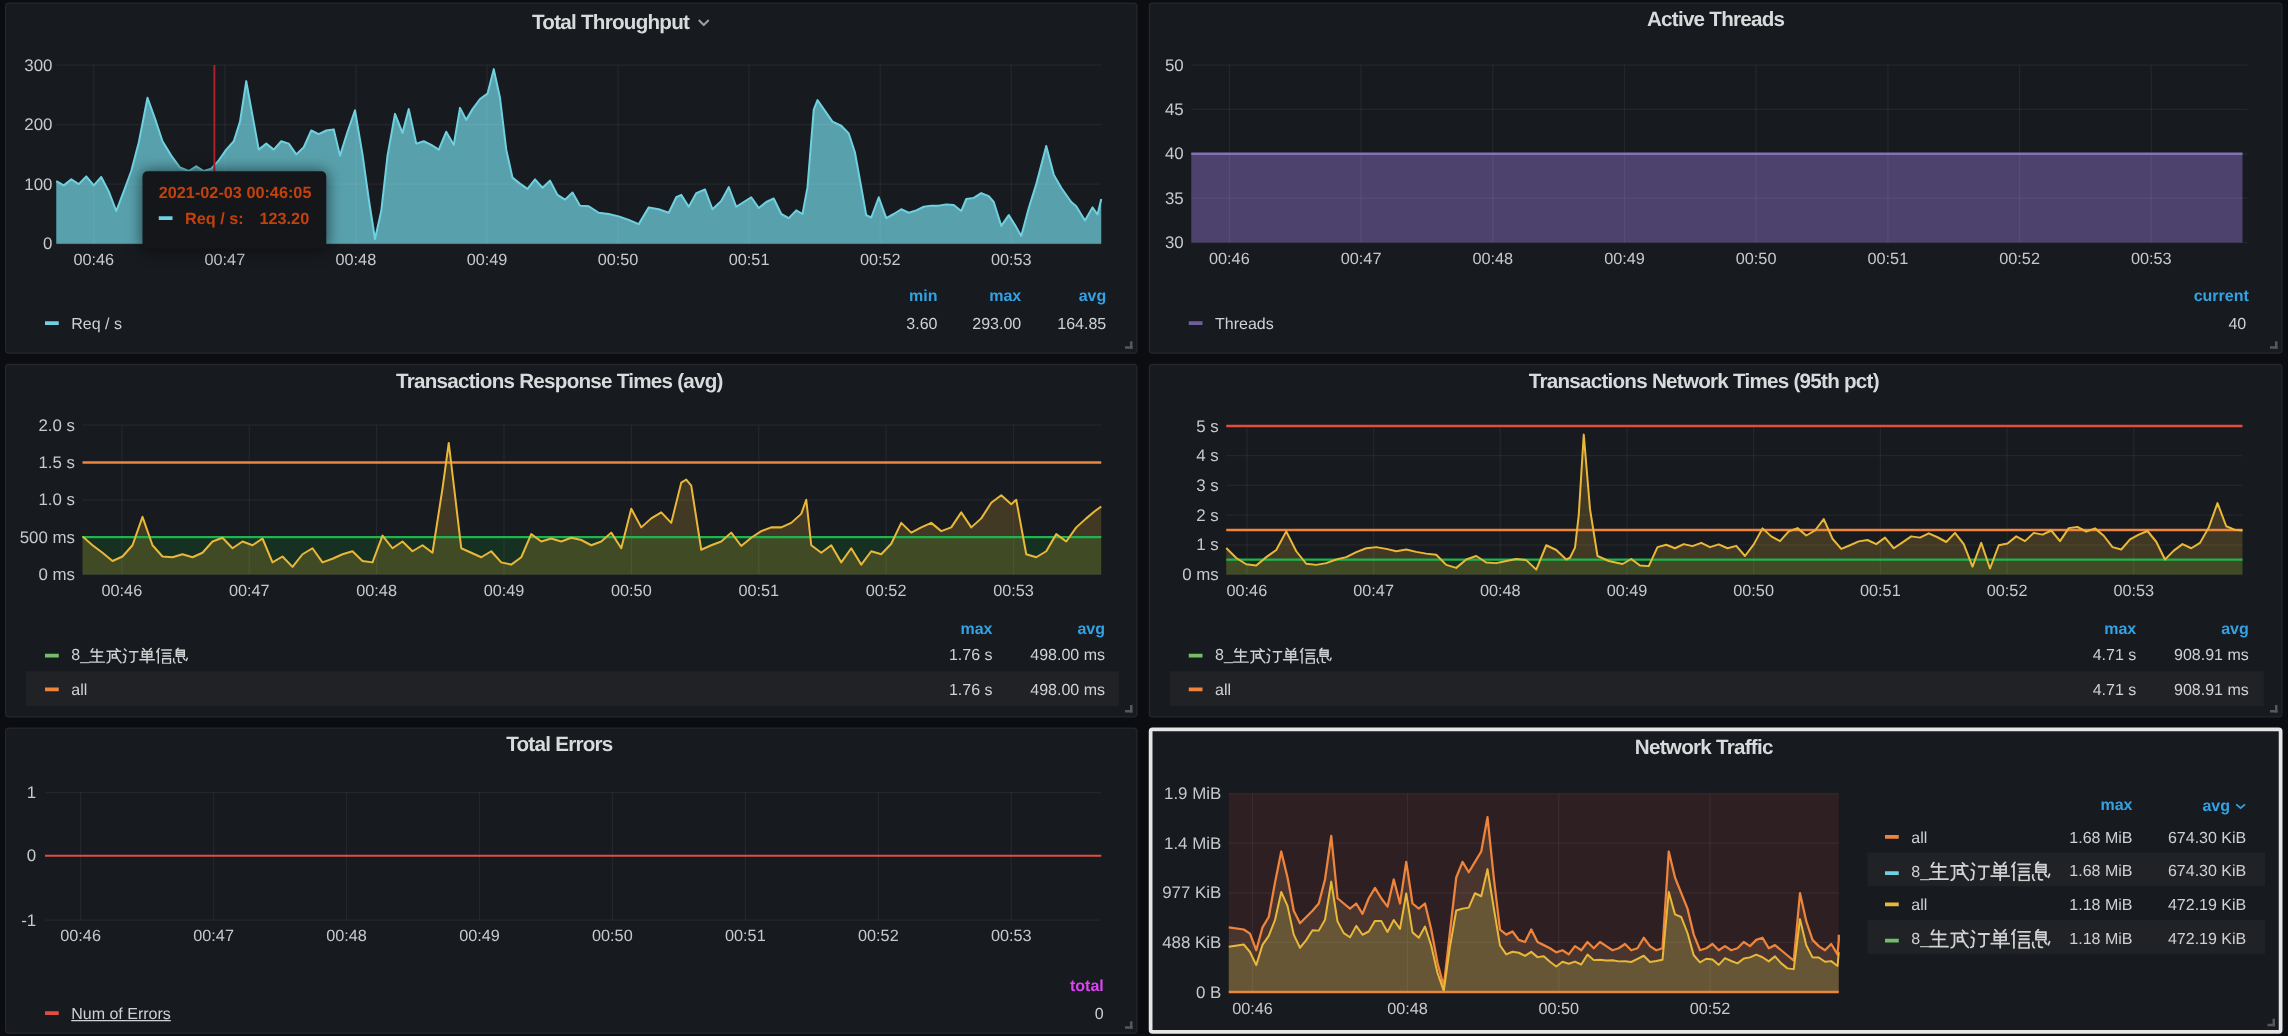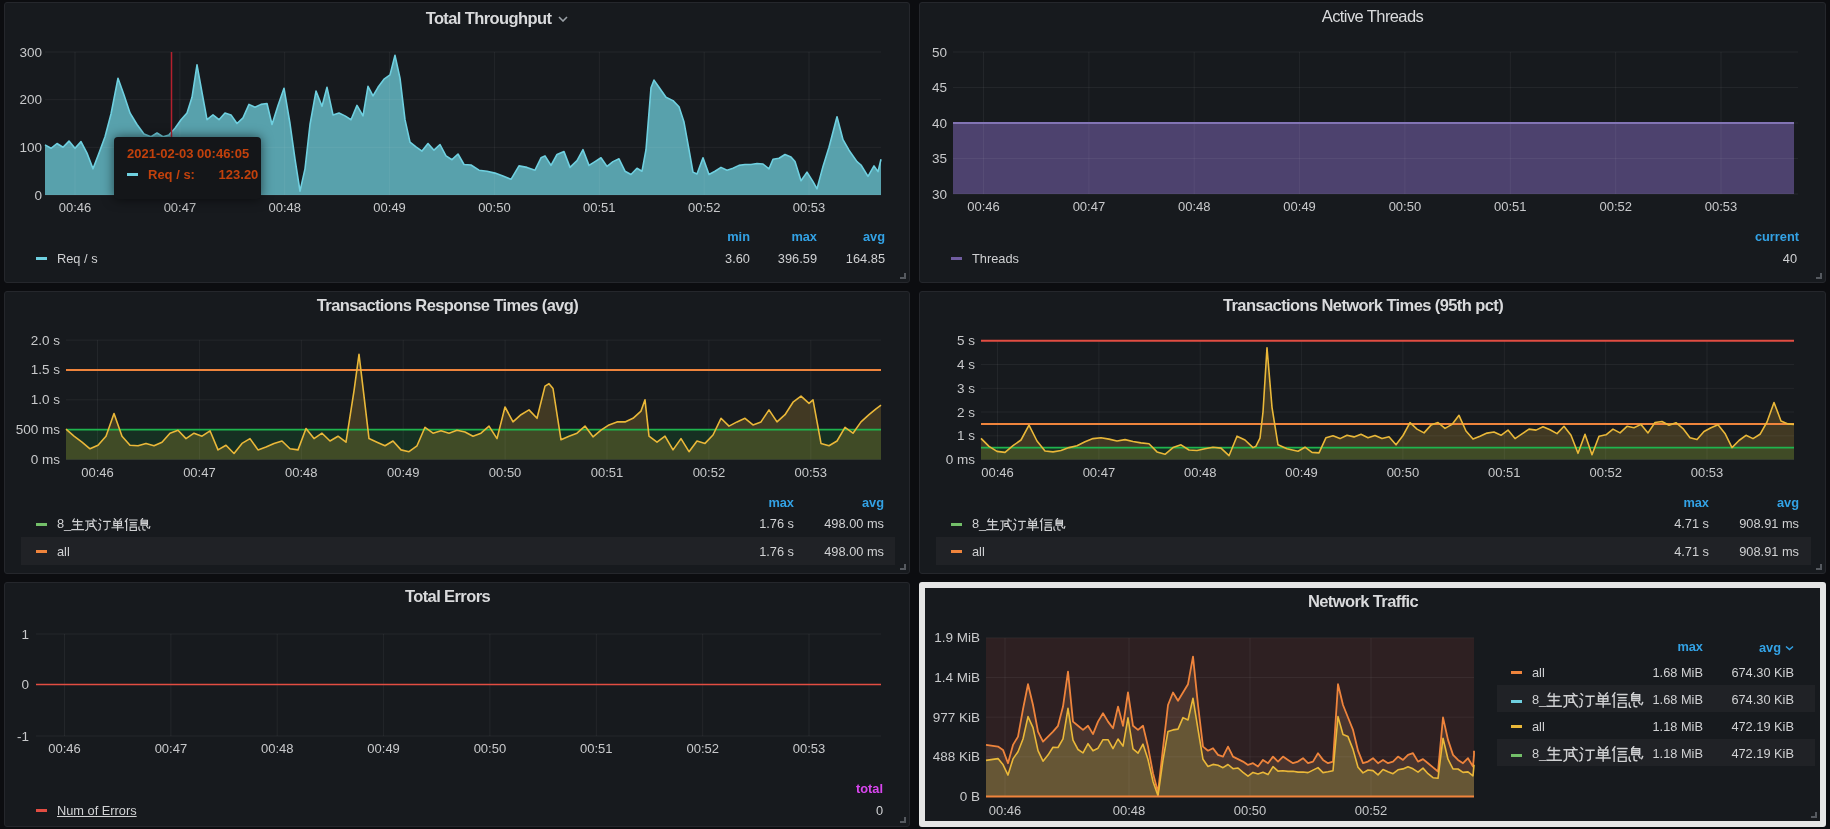--- a/index.html
+++ b/index.html
@@ -39,32 +39,32 @@
         <text x="594.3" y="209" text-anchor="middle" font-size="13" fill="#c8c9cb">00:51</text>
         <text x="699.2" y="209" text-anchor="middle" font-size="13" fill="#c8c9cb">00:52</text>
         <text x="804.0" y="209" text-anchor="middle" font-size="13" fill="#c8c9cb">00:53</text>
 </svg>
       <div style="position:absolute;left:0;top:226px;width:100%;font-size:12.8px;color:#d0d1d3;">
 <div style="position:absolute;right:159px;top:0;color:#33a2e5;font-weight:bold;">min</div>
 <div style="position:absolute;right:92px;top:0;color:#33a2e5;font-weight:bold;">max</div>
 <div style="position:absolute;right:24px;top:0;color:#33a2e5;font-weight:bold;">avg</div>
 <div style="position:absolute;left:31px;top:22px;"><span style="display:inline-block;width:11px;height:0;border-top:3px solid #6fd0e0;vertical-align:3px;margin-right:10px;"></span>Req / s</div>
 <div style="position:absolute;right:159px;top:22px;">3.60</div>
-<div style="position:absolute;right:92px;top:22px;">396.59</div>
+<div style="position:absolute;right:92px;top:22px;">293.00</div>
 <div style="position:absolute;right:24px;top:22px;">164.85</div>
 </div>
       <div style="position:absolute;left:109px;top:134px;width:147px;height:62px;background:#141619;
 border-radius:4px;box-shadow:0 0 12px rgba(0,0,0,.6);font-size:13px;font-weight:bold;color:#c2410c;z-index:5;">
 <div style="margin:9px 0 0 13px;">2021-02-03 00:46:05</div>
-<div style="margin:6px 0 0 13px;"><span style="display:inline-block;width:11px;height:0;border-top:3px solid #6fd0e0;vertical-align:3px;margin-right:10px;"></span>Req / s: <span style="margin-left:20px;">123.20</span></div>
+<div style="margin:6px 0 0 13px;"><span style="display:inline-block;width:11px;height:0;border-top:3px solid #6fd0e0;vertical-align:3px;margin-right:10px;"></span>Req / s: <span style="margin-left:9px;">123.20</span></div>
 </div>
       <div style="position:absolute;right:3px;bottom:3px;width:6px;height:6px;border-right:2px solid #55595f;border-bottom:2px solid #55595f;"></div>
     </div>
     <div style="position:absolute;left:919px;top:2px;width:907px;height:281px;background:#171a1e;border:1px solid #25272c;border-radius:3px;overflow:hidden;">
-      <div style="position:absolute;top:4px;left:0;width:100%;box-sizing:border-box;text-align:center;font-size:16.5px;font-weight:normal;color:#d9dadc;letter-spacing:-0.6px;">Active Threads</div>
+      <div style="position:absolute;top:4px;left:0;width:100%;box-sizing:border-box;text-align:center;font-size:16.5px;font-weight:bold;color:#d9dadc;letter-spacing:-0.6px;">Active Threads</div>
       <svg width="907" height="281" style="position:absolute;left:0;top:0;">
 <rect x="33" y="120" width="841" height="71" fill="#4d426e"></rect>
 <line x1="33" y1="191.0" x2="878" y2="191.0" stroke="rgba(255,255,255,0.055)" stroke-width="1"></line>
         <line x1="33" y1="155.5" x2="878" y2="155.5" stroke="rgba(255,255,255,0.055)" stroke-width="1"></line>
         <line x1="33" y1="120.0" x2="878" y2="120.0" stroke="rgba(255,255,255,0.055)" stroke-width="1"></line>
         <line x1="33" y1="84.5" x2="878" y2="84.5" stroke="rgba(255,255,255,0.055)" stroke-width="1"></line>
         <line x1="33" y1="49.0" x2="878" y2="49.0" stroke="rgba(255,255,255,0.055)" stroke-width="1"></line>
         <line x1="63.5" y1="49" x2="63.5" y2="191" stroke="rgba(255,255,255,0.055)" stroke-width="1"></line>
         <line x1="168.9" y1="49" x2="168.9" y2="191" stroke="rgba(255,255,255,0.055)" stroke-width="1"></line>
         <line x1="274.2" y1="49" x2="274.2" y2="191" stroke="rgba(255,255,255,0.055)" stroke-width="1"></line>
@@ -237,21 +237,21 @@
         <text x="697.7" y="170" text-anchor="middle" font-size="13" fill="#c8c9cb">00:52</text>
         <text x="804.0" y="170" text-anchor="middle" font-size="13" fill="#c8c9cb">00:53</text>
 </svg>
       <div style="position:absolute;left:0;top:198px;width:100%;font-size:12.8px;color:#d0d1d3;">
 <div style="position:absolute;right:26px;top:0;color:#d946ef;font-weight:bold;">total</div>
 <div style="position:absolute;left:31px;top:22px;text-decoration:underline;"><span style="display:inline-block;width:11px;height:0;border-top:3px solid #e24d42;vertical-align:3px;margin-right:10px;"></span>Num of Errors</div>
 <div style="position:absolute;right:26px;top:22px;">0</div>
 </div>
       <div style="position:absolute;right:3px;bottom:3px;width:6px;height:6px;border-right:2px solid #55595f;border-bottom:2px solid #55595f;"></div>
     </div>
-    <div style="position:absolute;left:919px;top:582px;width:907px;height:245px;background:#171a1e;border:6px solid #e5e5e5;border-radius:3px;overflow:hidden;">
+    <div style="position:absolute;left:919px;top:582px;width:907px;height:245px;background:#171a1e;border:3px solid #e5e5e5;border-radius:3px;overflow:hidden;">
       <div style="position:absolute;top:4px;left:0;width:100%;box-sizing:border-box;padding-right:19px;text-align:center;font-size:16.5px;font-weight:bold;color:#d9dadc;letter-spacing:-0.6px;">Network Traffic</div>
       <svg width="907" height="245" style="position:absolute;left:0;top:0;">
 <rect x="61" y="49.8" width="488" height="158.7" fill="rgba(226,77,66,0.115)"></rect>
 <polygon points="61.0,156.9 73.0,158.6 78.0,161.9 83.0,175.2 88.0,156.9 93.0,148.6 98.0,121.1 103.0,96.2 108.0,117.0 113.0,143.6 118.0,153.6 123.0,148.6 128.0,143.6 133.0,137.8 138.0,118.6 143.0,83.7 148.0,133.6 153.0,137.8 158.0,141.9 163.0,137.8 168.0,146.1 173.0,133.6 178.0,125.3 183.0,133.6 188.0,140.3 193.0,118.6 198.0,137.8 203.0,104.5 208.0,137.8 213.0,141.9 218.0,137.8 223.0,158.6 228.0,185.2 233.0,204.3 238.0,160.2 243.0,117.0 248.0,104.5 253.0,112.8 258.0,104.5 263.0,96.2 268.0,68.7 273.0,117.0 278.0,158.6 283.0,162.7 288.0,160.2 293.0,166.9 298.0,168.6 303.0,158.6 308.0,168.6 313.0,171.1 318.0,173.6 323.0,176.9 328.0,175.2 333.0,178.5 338.0,171.9 343.0,175.2 348.0,168.6 353.0,173.6 358.0,168.6 363.0,171.9 368.0,175.2 373.0,173.6 378.0,170.2 383.0,175.2 388.0,173.6 393.0,165.2 398.0,171.9 403.0,175.2 408.0,173.6 413.0,96.2 418.0,117.0 423.0,129.5 428.0,141.9 433.0,162.7 438.0,175.2 443.0,173.6 448.0,170.2 453.0,175.2 458.0,171.9 463.0,175.2 468.0,173.6 473.0,168.6 478.0,171.9 483.0,166.9 488.0,165.2 493.0,173.6 498.0,171.1 503.0,175.2 508.0,179.4 513.0,183.5 518.0,129.5 523.0,151.9 528.0,166.9 533.0,171.9 538.0,175.2 543.0,170.2 548.0,178.5 549.0,166.9 549.0,162.7 549.0,208.5 61.0,208.5" fill="rgba(239,132,60,0.13)"></polygon>
 <polygon points="61.0,156.9 73.0,158.6 78.0,161.9 83.0,175.2 88.0,156.9 93.0,148.6 98.0,121.1 103.0,96.2 108.0,117.0 113.0,143.6 118.0,153.6 123.0,148.6 128.0,143.6 133.0,137.8 138.0,118.6 143.0,83.7 148.0,133.6 153.0,137.8 158.0,141.9 163.0,137.8 168.0,146.1 173.0,133.6 178.0,125.3 183.0,133.6 188.0,140.3 193.0,118.6 198.0,137.8 203.0,104.5 208.0,137.8 213.0,141.9 218.0,137.8 223.0,158.6 228.0,185.2 233.0,204.3 238.0,160.2 243.0,117.0 248.0,104.5 253.0,112.8 258.0,104.5 263.0,96.2 268.0,68.7 273.0,117.0 278.0,158.6 283.0,162.7 288.0,160.2 293.0,166.9 298.0,168.6 303.0,158.6 308.0,168.6 313.0,171.1 318.0,173.6 323.0,176.9 328.0,175.2 333.0,178.5 338.0,171.9 343.0,175.2 348.0,168.6 353.0,173.6 358.0,168.6 363.0,171.9 368.0,175.2 373.0,173.6 378.0,170.2 383.0,175.2 388.0,173.6 393.0,165.2 398.0,171.9 403.0,175.2 408.0,173.6 413.0,96.2 418.0,117.0 423.0,129.5 428.0,141.9 433.0,162.7 438.0,175.2 443.0,173.6 448.0,170.2 453.0,175.2 458.0,171.9 463.0,175.2 468.0,173.6 473.0,168.6 478.0,171.9 483.0,166.9 488.0,165.2 493.0,173.6 498.0,171.1 503.0,175.2 508.0,179.4 513.0,183.5 518.0,129.5 523.0,151.9 528.0,166.9 533.0,171.9 538.0,175.2 543.0,170.2 548.0,178.5 549.0,166.9 549.0,162.7 549.0,208.5 61.0,208.5" fill="rgba(110,208,224,0.05)"></polygon>
 <polygon points="61.0,172.4 73.0,170.6 78.0,176.6 83.0,187.1 88.0,170.9 93.0,163.7 98.0,151.0 103.0,128.6 108.0,139.7 113.0,162.7 118.0,173.2 123.0,167.1 128.0,159.2 133.0,159.5 138.0,150.8 143.0,120.3 148.0,152.1 153.0,161.5 158.0,164.8 163.0,155.7 168.0,162.8 173.0,160.2 178.0,151.7 183.0,151.7 188.0,160.6 193.0,151.0 198.0,158.1 203.0,129.8 208.0,160.9 213.0,165.2 218.0,156.2 223.0,171.6 228.0,193.4 233.0,207.7 238.0,172.0 243.0,143.4 248.0,141.9 253.0,141.1 258.0,129.6 263.0,132.0 268.0,110.3 273.0,141.4 278.0,171.3 283.0,178.5 288.0,176.4 293.0,177.2 298.0,179.7 303.0,176.5 308.0,180.7 313.0,180.0 318.0,184.4 323.0,188.2 328.0,184.4 333.0,186.0 338.0,184.3 343.0,186.6 348.0,178.6 353.0,183.1 358.0,182.8 363.0,183.4 368.0,183.2 373.0,184.1 378.0,184.0 383.0,184.6 388.0,182.1 393.0,179.6 398.0,184.6 403.0,183.8 408.0,182.8 413.0,128.6 418.0,146.5 423.0,148.6 428.0,161.4 433.0,179.2 438.0,184.9 443.0,182.0 448.0,182.6 453.0,186.9 458.0,181.5 463.0,183.8 468.0,185.7 473.0,181.8 478.0,180.9 483.0,178.7 488.0,180.8 493.0,184.1 498.0,180.1 503.0,185.7 508.0,189.7 513.0,190.3 518.0,150.3 523.0,171.2 528.0,180.9 533.0,181.0 538.0,184.4 543.0,183.9 548.0,187.8 549.0,176.9 549.0,176.7 549.0,208.5 61.0,208.5" fill="rgba(234,184,57,0.18)"></polygon>
 <polygon points="61.0,172.4 73.0,170.6 78.0,176.6 83.0,187.1 88.0,170.9 93.0,163.7 98.0,151.0 103.0,128.6 108.0,139.7 113.0,162.7 118.0,173.2 123.0,167.1 128.0,159.2 133.0,159.5 138.0,150.8 143.0,120.3 148.0,152.1 153.0,161.5 158.0,164.8 163.0,155.7 168.0,162.8 173.0,160.2 178.0,151.7 183.0,151.7 188.0,160.6 193.0,151.0 198.0,158.1 203.0,129.8 208.0,160.9 213.0,165.2 218.0,156.2 223.0,171.6 228.0,193.4 233.0,207.7 238.0,172.0 243.0,143.4 248.0,141.9 253.0,141.1 258.0,129.6 263.0,132.0 268.0,110.3 273.0,141.4 278.0,171.3 283.0,178.5 288.0,176.4 293.0,177.2 298.0,179.7 303.0,176.5 308.0,180.7 313.0,180.0 318.0,184.4 323.0,188.2 328.0,184.4 333.0,186.0 338.0,184.3 343.0,186.6 348.0,178.6 353.0,183.1 358.0,182.8 363.0,183.4 368.0,183.2 373.0,184.1 378.0,184.0 383.0,184.6 388.0,182.1 393.0,179.6 398.0,184.6 403.0,183.8 408.0,182.8 413.0,128.6 418.0,146.5 423.0,148.6 428.0,161.4 433.0,179.2 438.0,184.9 443.0,182.0 448.0,182.6 453.0,186.9 458.0,181.5 463.0,183.8 468.0,185.7 473.0,181.8 478.0,180.9 483.0,178.7 488.0,180.8 493.0,184.1 498.0,180.1 503.0,185.7 508.0,189.7 513.0,190.3 518.0,150.3 523.0,171.2 528.0,180.9 533.0,181.0 538.0,184.4 543.0,183.9 548.0,187.8 549.0,176.9 549.0,176.7 549.0,208.5 61.0,208.5" fill="rgba(115,191,105,0.10)"></polygon>
 <line x1="61" y1="208.5" x2="549" y2="208.5" stroke="rgba(255,255,255,0.055)" stroke-width="1"></line>
         <line x1="61" y1="168.8" x2="549" y2="168.8" stroke="rgba(255,255,255,0.055)" stroke-width="1"></line>
         <line x1="61" y1="129.2" x2="549" y2="129.2" stroke="rgba(255,255,255,0.055)" stroke-width="1"></line>

